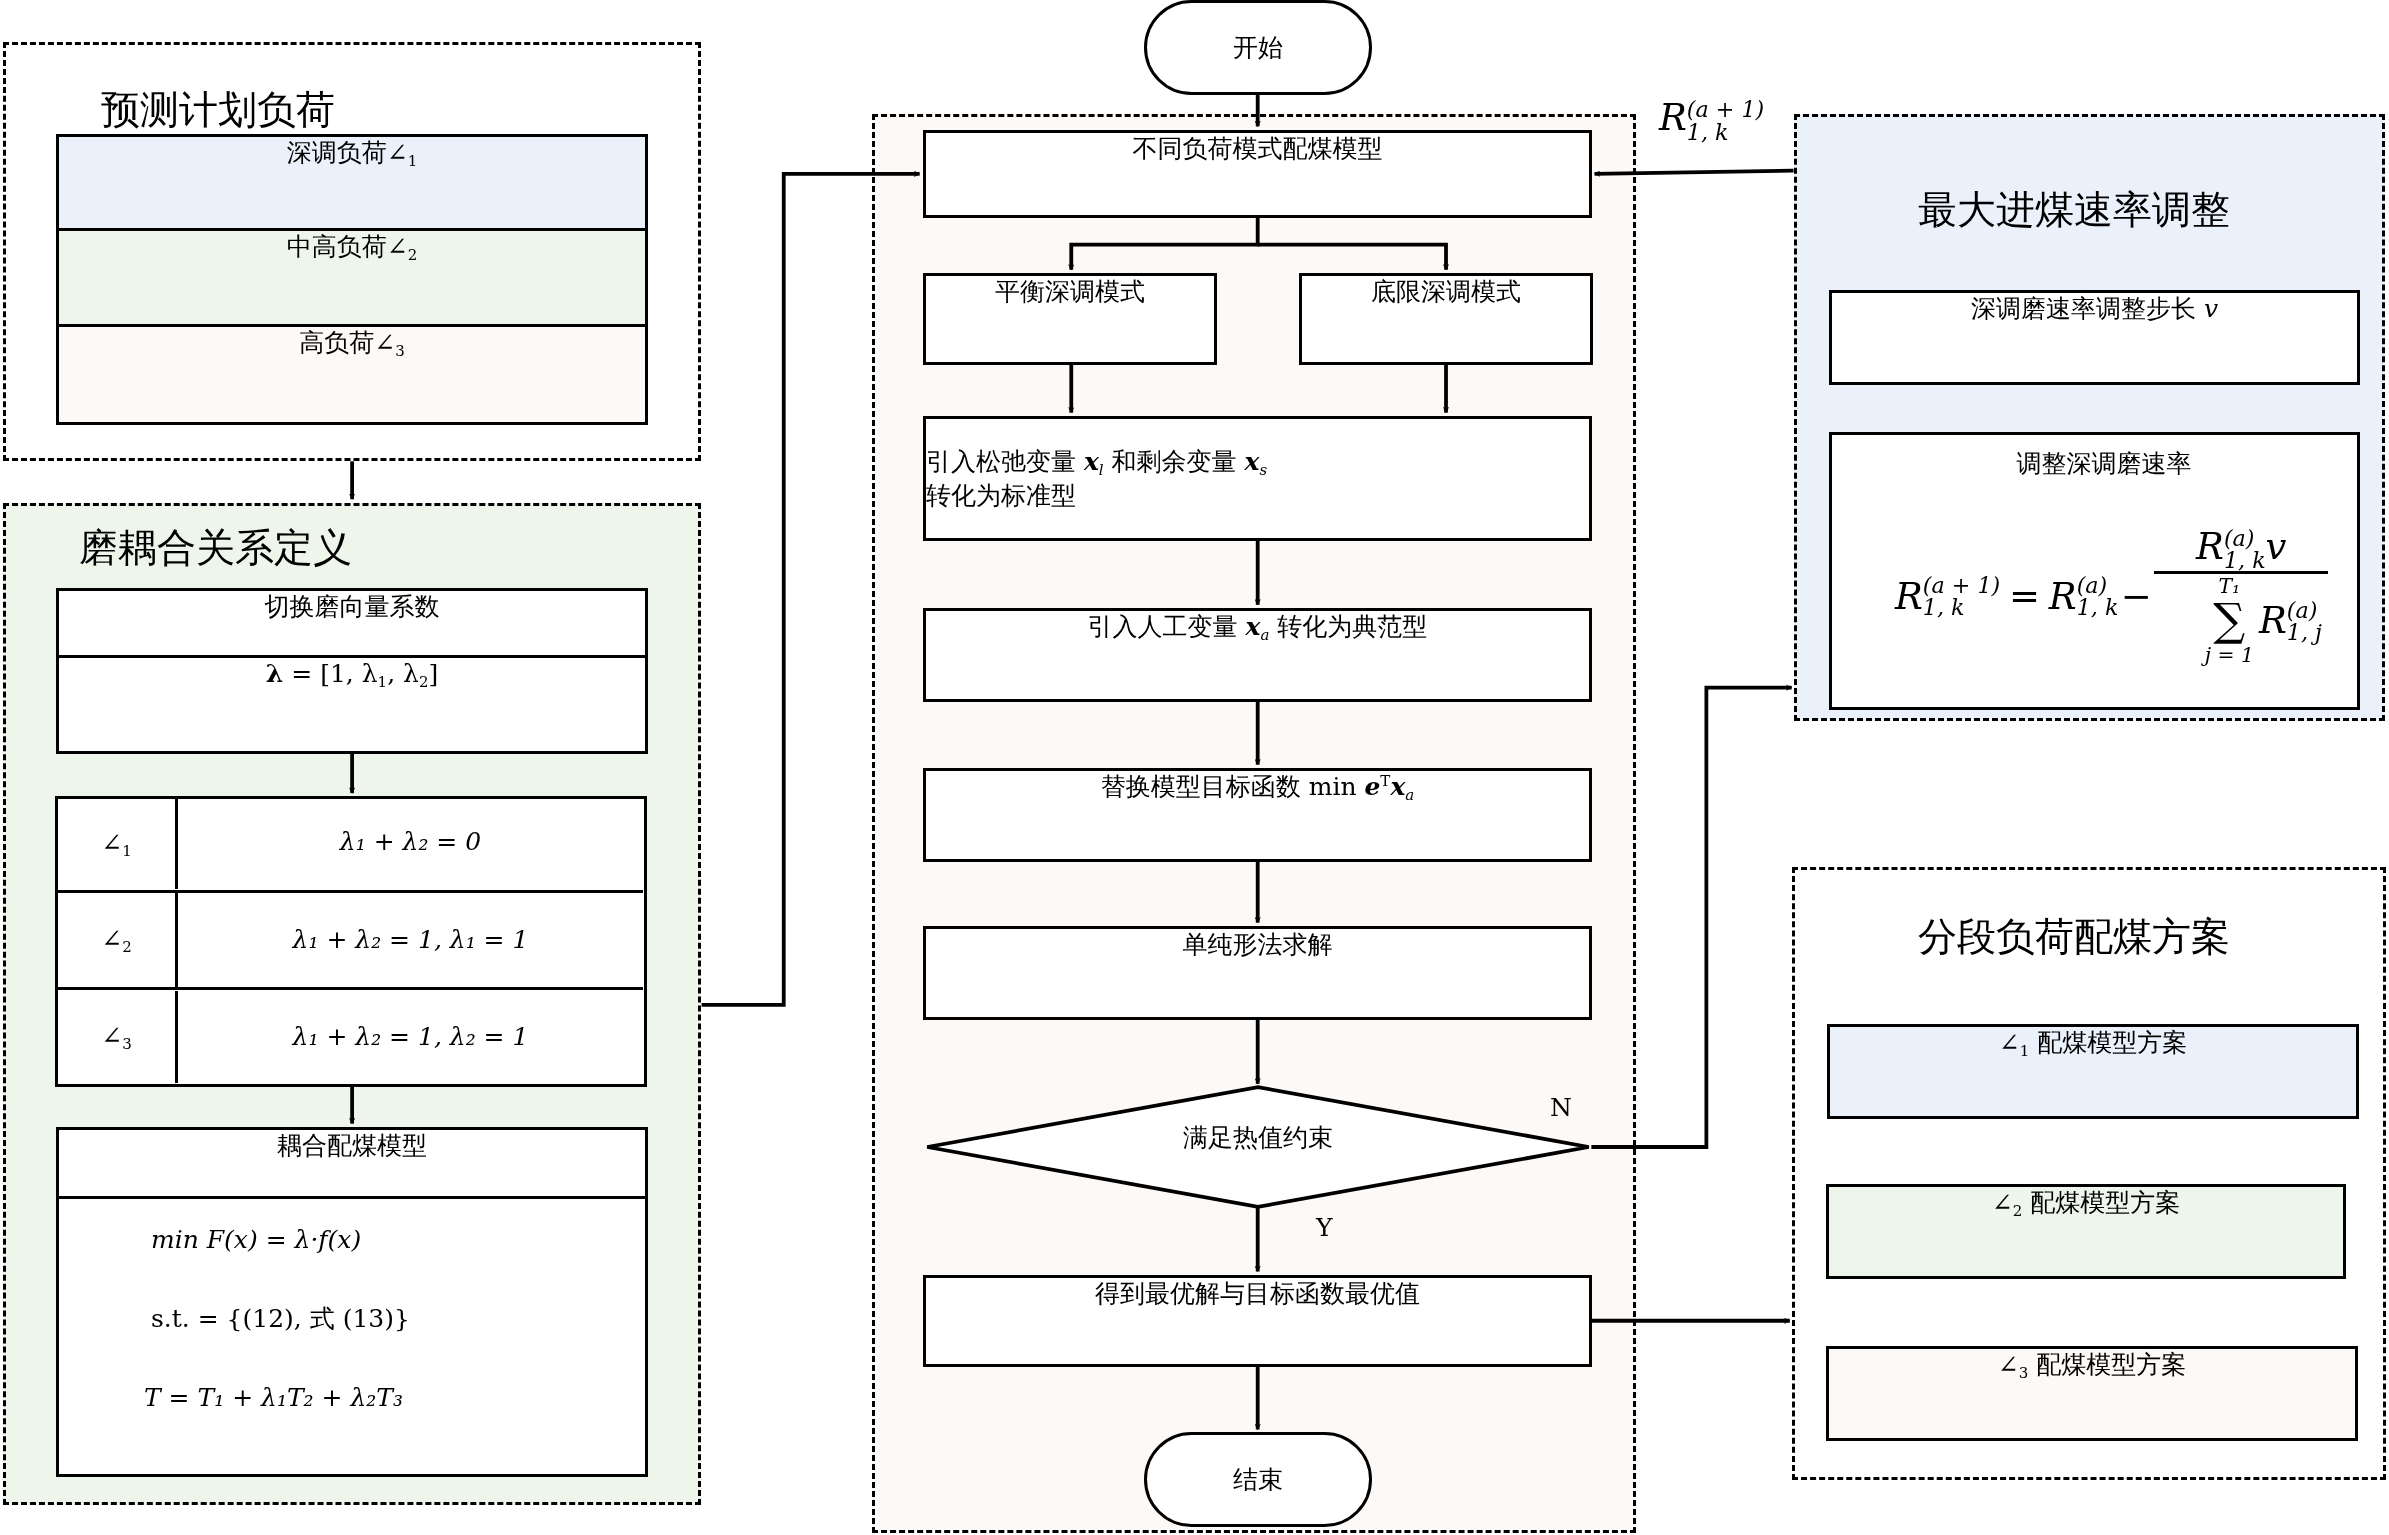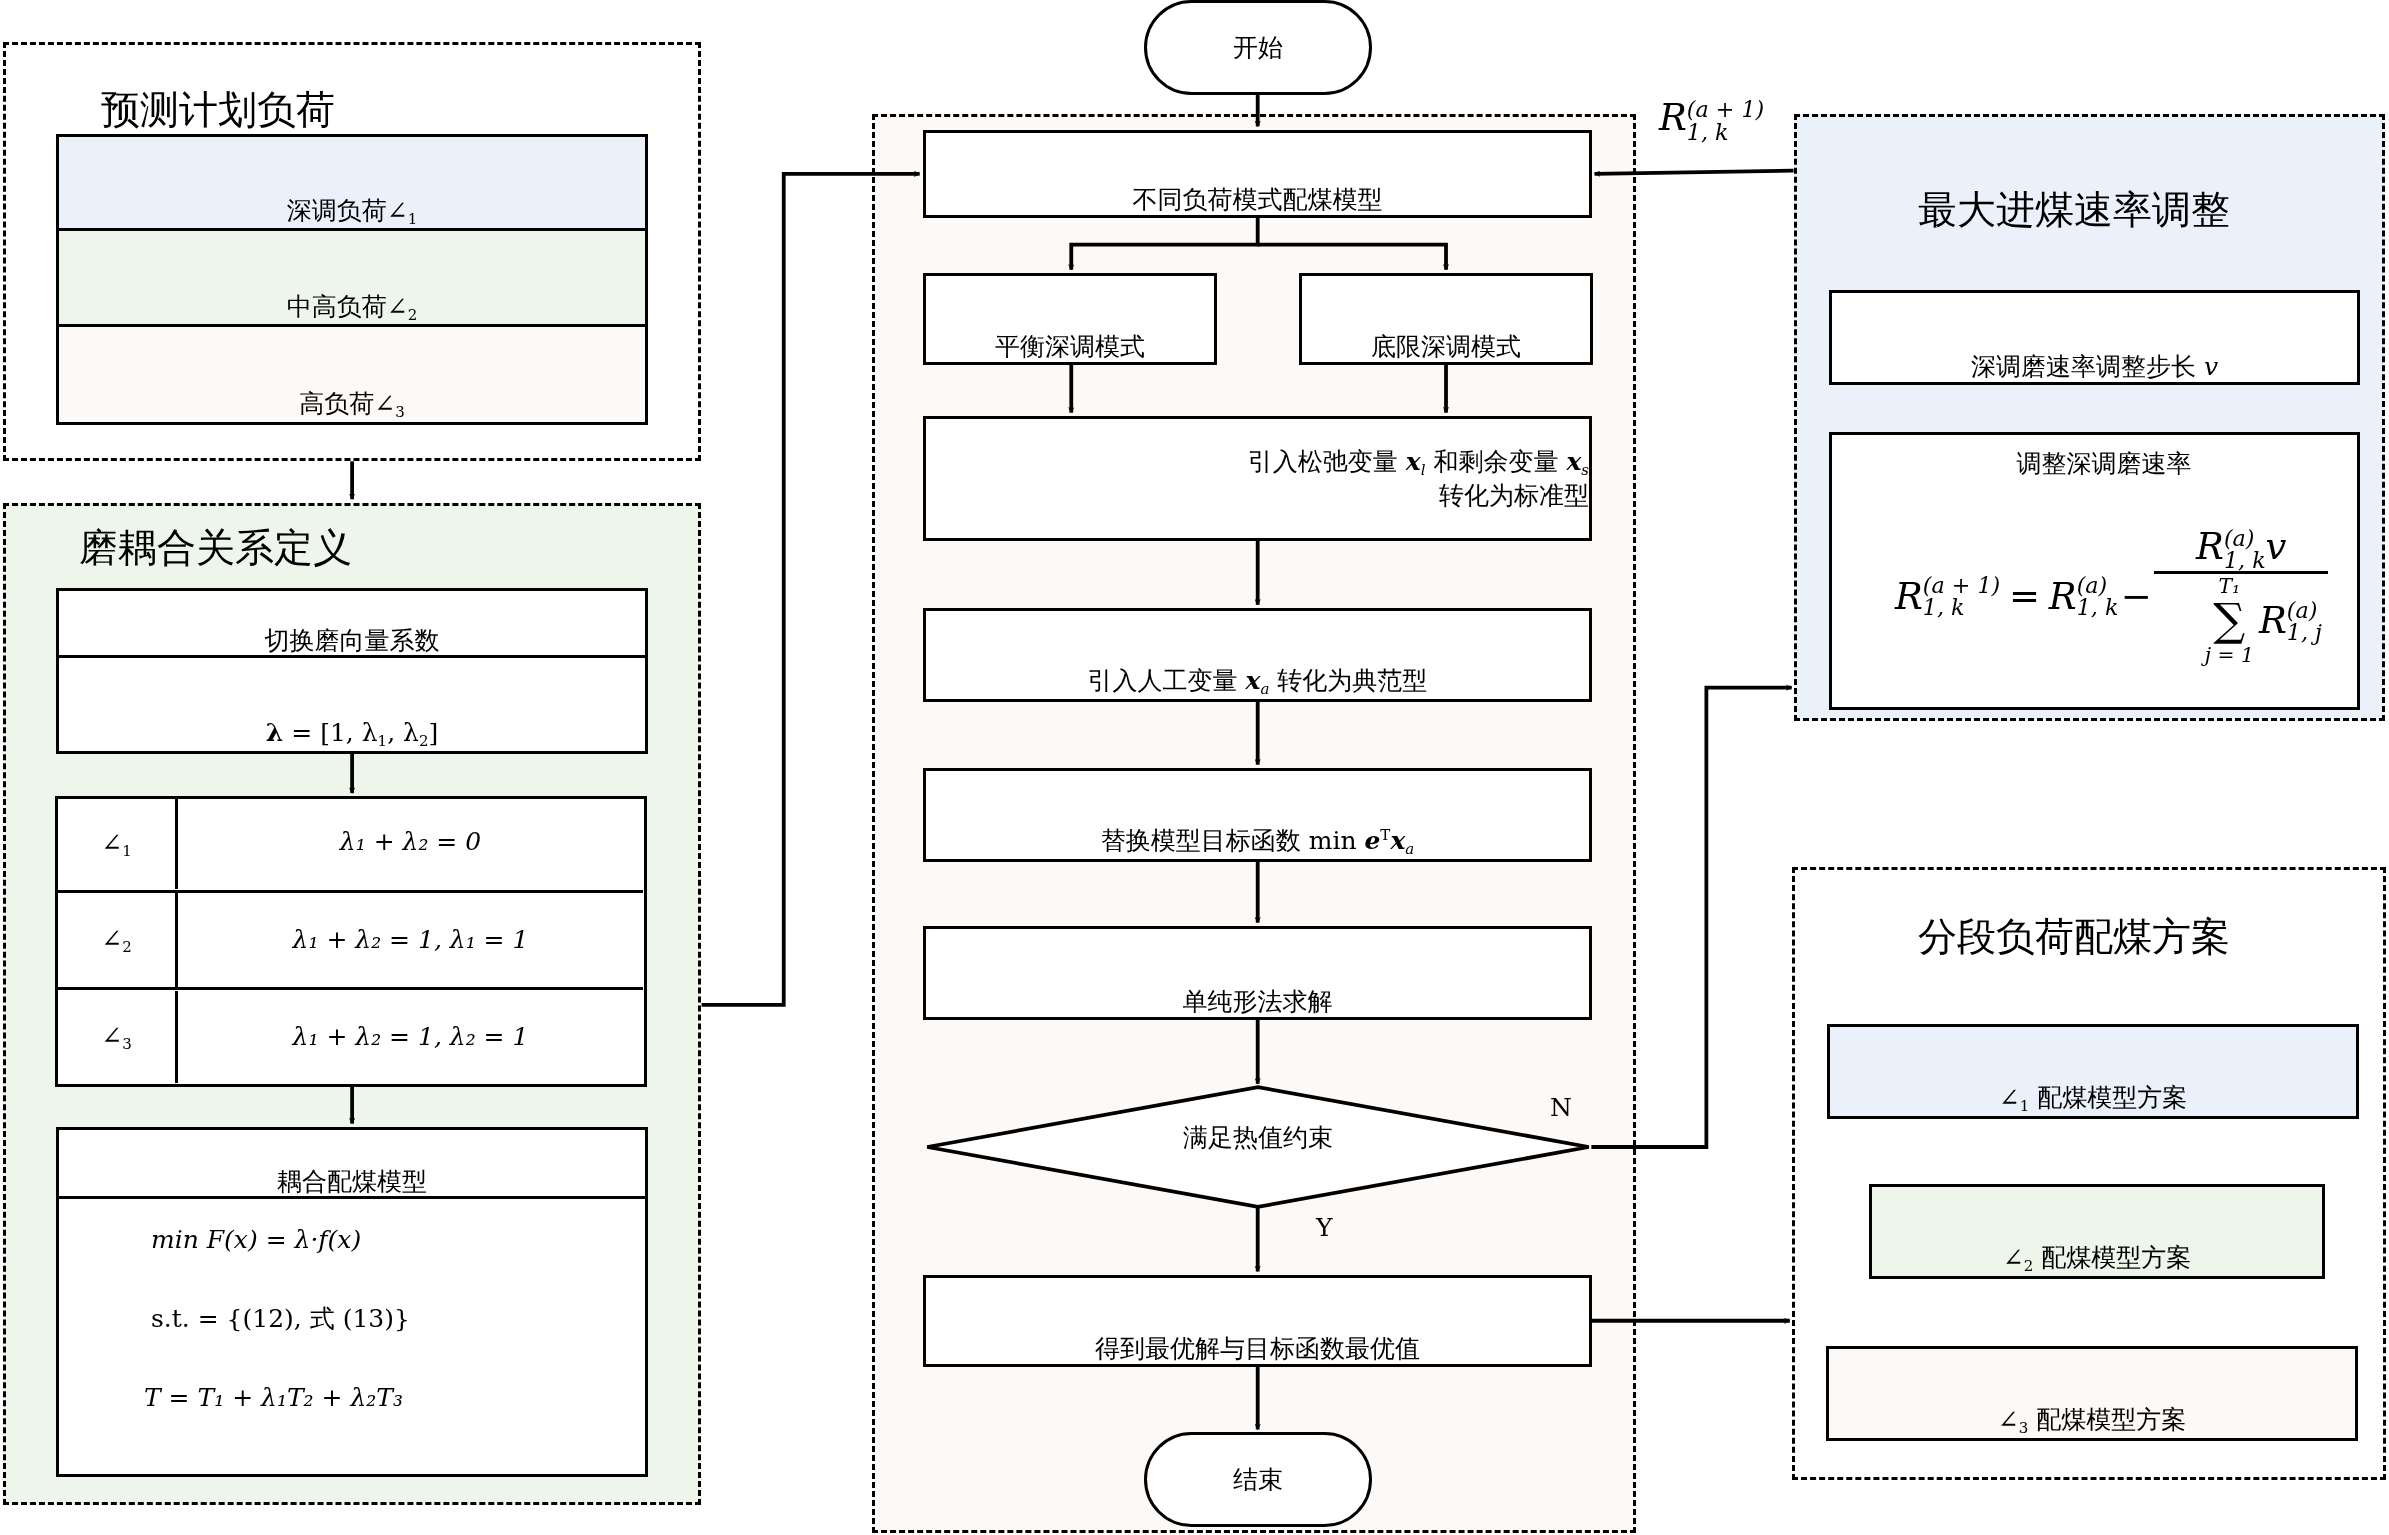--- a/index.html
+++ b/index.html
@@ -1,20 +1,20 @@
 <!DOCTYPE html>
 <html style="font-size:10px"><head>
 <meta charset="utf-8">
 <style>
   html, body { margin:0; padding:0; background:#ffffff; }
   #canvas { position:relative; width:2389px; height:1535px; background:#ffffff; overflow:hidden;
             font-family:"DejaVu Serif","Liberation Serif",serif; color:#000; }
   .abs { position:absolute; box-sizing:border-box; }
   .dash { border:3.8px dashed #000; }
-  .box { border:3.8px solid #000; background:#fff; display:flex; align-items:flex-end; justify-content:center; text-align:center; }
+  .box { border:3.8px solid #000; background:#fff; display:flex; align-items:flex-start; justify-content:center; text-align:center; }
   .t { font-size:25px; line-height:1.25; white-space:nowrap; }
   .title { font-size:39px; white-space:nowrap; }
   .sub { font-size:0.6em; vertical-align:-0.35em; }
   .sup { font-size:0.6em; vertical-align:0.6em; }
   .it { font-style:italic; }
   .bd { font-weight:bold; font-style:italic; }
   .bdr { font-weight:bold; }
   svg#wires { position:absolute; left:0; top:0; width:2389px; height:1535px; pointer-events:none; }
   .term { border:3.8px solid #000; border-radius:70px; background:#fff; display:flex; align-items:center; justify-content:center; }
   .cell { position:absolute; box-sizing:border-box; display:flex; align-items:center; justify-content:center; }
@@ -189,21 +189,21 @@
         </span>
     </div>
   </div>
 
   <div class="abs dash" style="left:1792px;top:867px;width:594px;height:613px;background:#fff;"></div>
   <div class="abs title" style="left:1918px;top:910px;">分段负荷配煤方案</div>
 
   <div class="abs box" style="left:1827px;top:1024px;width:532px;height:95px;background:#eaf1fa;">
     <span class="t"><span>∠</span><span class="sub">1</span><span> 配煤模型方案</span></span>
   </div>
-  <div class="abs box" style="left:1826px;top:1184px;width:456px;height:95px;background:#eef6ec;margin-left:43px;">
+  <div class="abs box" style="left:1826px;top:1184px;width:520px;height:95px;background:#eef6ec;">
     <span class="t"><span>∠</span><span class="sub">2</span><span> 配煤模型方案</span></span>
   </div>
   <div class="abs box" style="left:1826px;top:1346px;width:532px;height:95px;background:#fcf9f6;">
     <span class="t"><span>∠</span><span class="sub">3</span><span> 配煤模型方案</span></span>
   </div>
 
   <svg id="wires" viewBox="0 0 3780 2429">
     <defs>
       <marker id="ah" markerWidth="10" markerHeight="10" refX="9" refY="5" orient="auto" markerUnits="userSpaceOnUse" viewBox="0 0 10 10">
         <path d="M0,0 L10,5 L0,10 L3,5 Z" fill="#000"></path>

